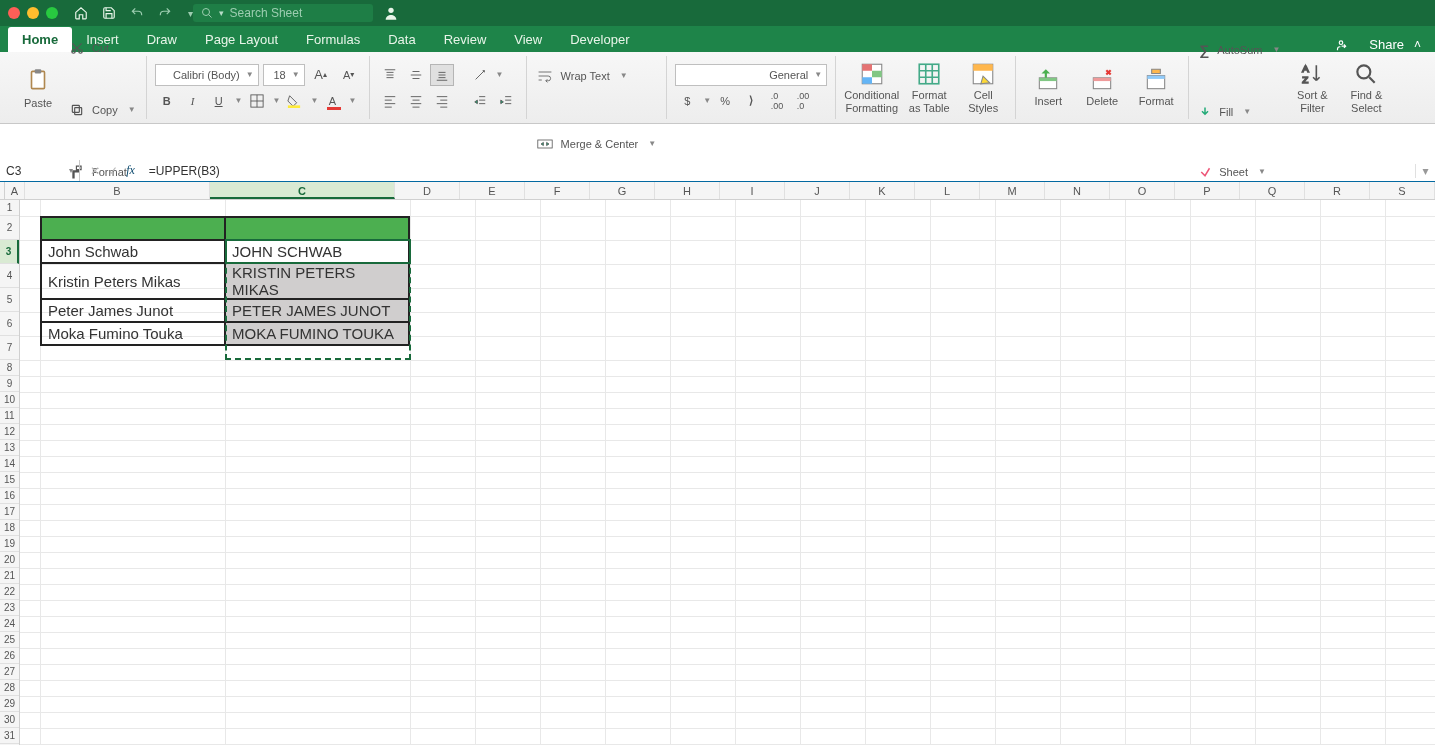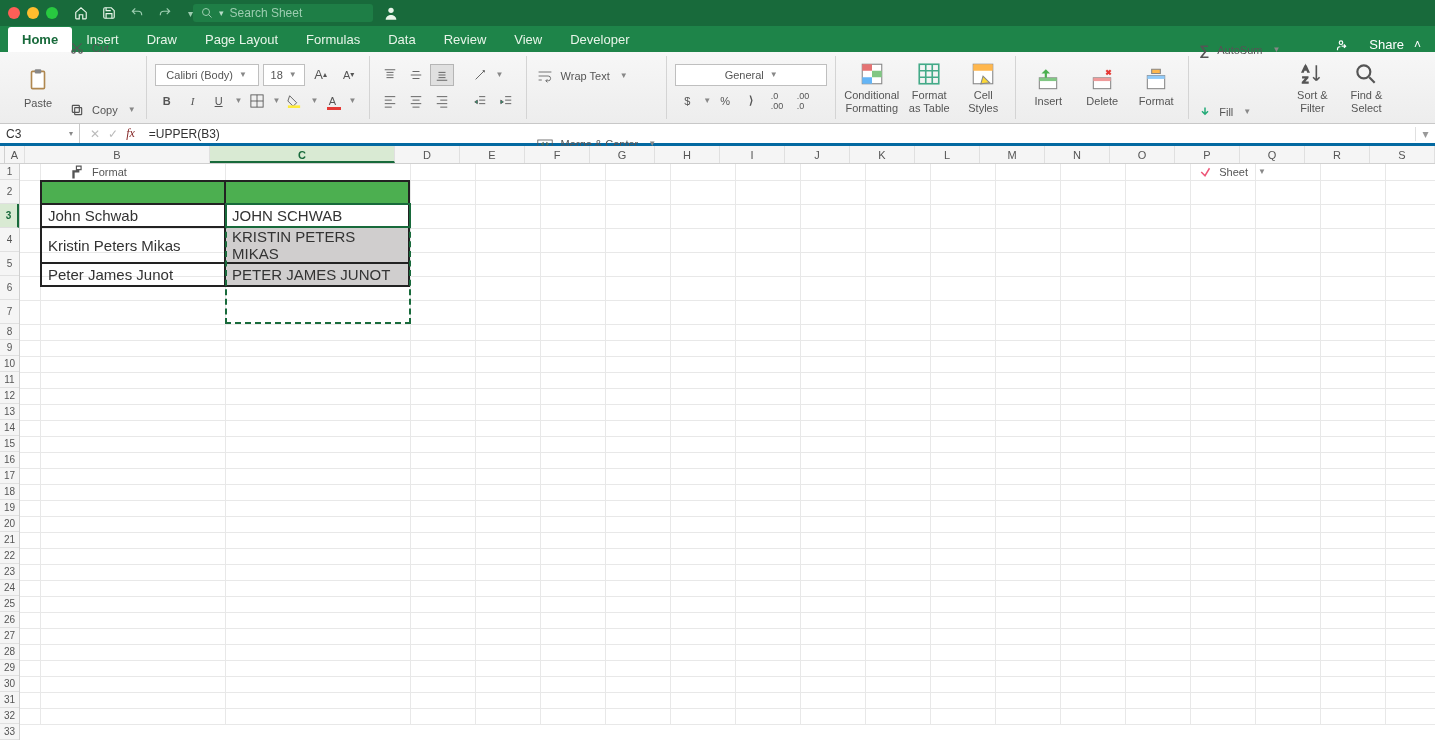--- a/index.html
+++ b/index.html
@@ -26,27 +26,27 @@
 
 .ribbon { height:72px; background:linear-gradient(#f7f7f7,#ededed); border-bottom:1px solid #c8c8c8; display:flex; padding:4px 6px; gap:0; font-size:11px; color:#555;}
 .group { display:flex; align-items:center; padding:0 8px; border-right:1px solid #d4d4d4; gap:6px;}
 .group:last-child{border-right:none;}
 .vstack { display:flex; flex-direction:column; gap:2px; }
 .rbtn { display:flex; align-items:center; gap:8px; padding:1px 2px; cursor:pointer; white-space:nowrap;margin-top:44px;}
 .bigbtn { display:flex; flex-direction:column; align-items:center; justify-content:center; gap:2px; min-width:48px; cursor:pointer; text-align:center; line-height:1.1;}
 .ico { display:inline-flex; align-items:center; justify-content:center; }
 .ico svg { display:block; }
 .dd { font-size:8px; color:#888; margin-left:2px;}
-.selbox { height:22px; border:1px solid #bfbfbf; background:#fff; padding:0 4px; display:flex; align-items:center; justify-content:center; gap:4px;}
+.selbox { height:22px; border:1px solid #bfbfbf; background:#fff; padding:0 4px; display:flex; align-items:center; justify-content:flex-end; gap:4px;}
 .btnrow { display:flex; gap:2px; }
 .tinybtn { width:24px; height:22px; border:1px solid transparent; display:flex; align-items:center; justify-content:center; cursor:pointer;}
 .tinybtn.active { background:#dcgde; border-color:#b5b5b5;}
 
 
-.fbar { height:22px; border-bottom:3px solid #0369a1; display:flex; align-items:center; font-size:12px;}
+.fbar { height:22px; border-bottom:1px solid #0369a1; display:flex; align-items:center; font-size:12px;margin-top:36px;}
 .namebox { width:80px; height:100%; border-right:1px solid #c8c8c8; display:flex; align-items:center; padding:0 6px; justify-content:space-between;}
 .fxicons { display:flex; align-items:center; gap:8px; padding:0 10px; color:#999;}
 .formula-input { flex:1; padding:0 4px; }
 .fbar-expand { width:20px; text-align:center; color:#999; border-left:1px solid #e0e0e0;}
 
 
 .sheet { position:relative; }
 .colhdrs { display:flex; height:18px; background:#f5f5f5; border-bottom:1px solid #d0d0d0;}
 .corner { width:20px; border-right:1px solid #d0d0d0; background:#f5f5f5;}
 .colhdr { border-right:1px solid #e0e0e0; text-align:center; font-size:11px; color:#555; line-height:18px; cursor:pointer;}
@@ -452,21 +452,21 @@
 </div>
 
 <div class="fbar">
   <div class="namebox">
     <span>C3</span>
     <span class="dd">▾</span>
   </div>
   <div class="fxicons">
     <span style="color:#bbb;">✕</span>
     <span style="color:#bbb;">✓</span>
-    <span style="font-style:italic;font-family:serif;color:#7f1d1d;">fx</span>
+    <span style="font-style:italic;font-family:serif;color:#0c4a6e;">fx</span>
   </div>
   <div class="formula-input"><span>=UPPER(B3)</span></div>
   <div class="fbar-expand">▾</div>
 </div>
 
 <div class="sheet">
   <div class="colhdrs">
     <div class="corner"></div>
     <div id="colhdrs-holder" style="display:flex;">
         <div class="colhdr" style="width: 20px;">A</div>
@@ -594,20 +594,24 @@
               <td class="colC">JOHN SCHWAB</td>
             </tr>
             <tr>
               <td class="colB">Kristin Peters Mikas</td>
               <td class="colC" style="background: rgb(208, 206, 206);">KRISTIN PETERS MIKAS</td>
             </tr>
             <tr>
               <td class="colB">Peter James Junot</td>
               <td class="colC" style="background: rgb(208, 206, 206);">PETER JAMES JUNOT</td>
             </tr>
+            <tr>
+              <td class="colB">Moka Fumino Touka</td>
+              <td class="colC" style="background: rgb(208, 206, 206);">MOKA FUMINO TOUKA</td>
+            </tr>
           </tbody>
       </table>
 
       <div class="selcell" style="left:205px; top:39px; width:186px; height:25px;"></div>
 
       <div class="marquee" style="left:205px; top:39px; width:186px; height:121px;"></div>
     </div>
   </div>
 </div>
 

